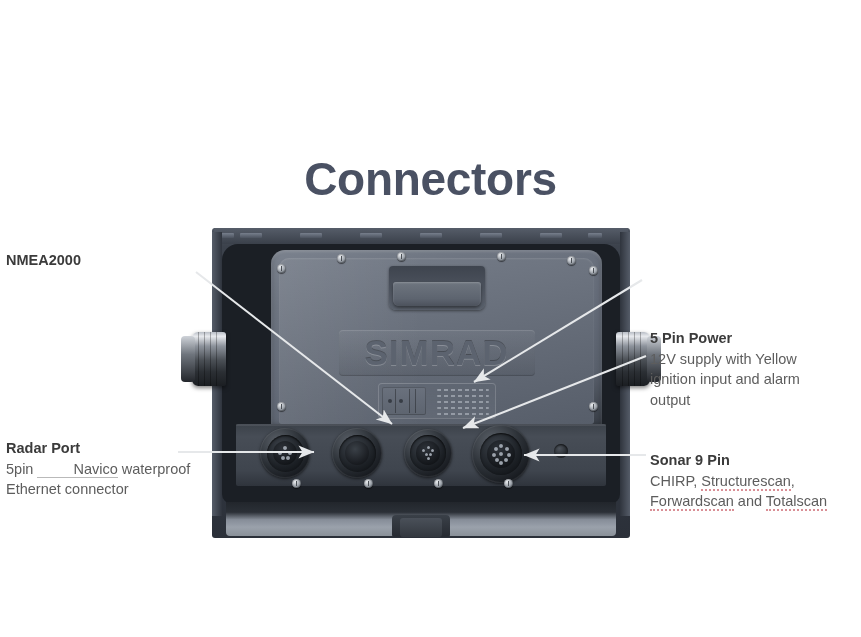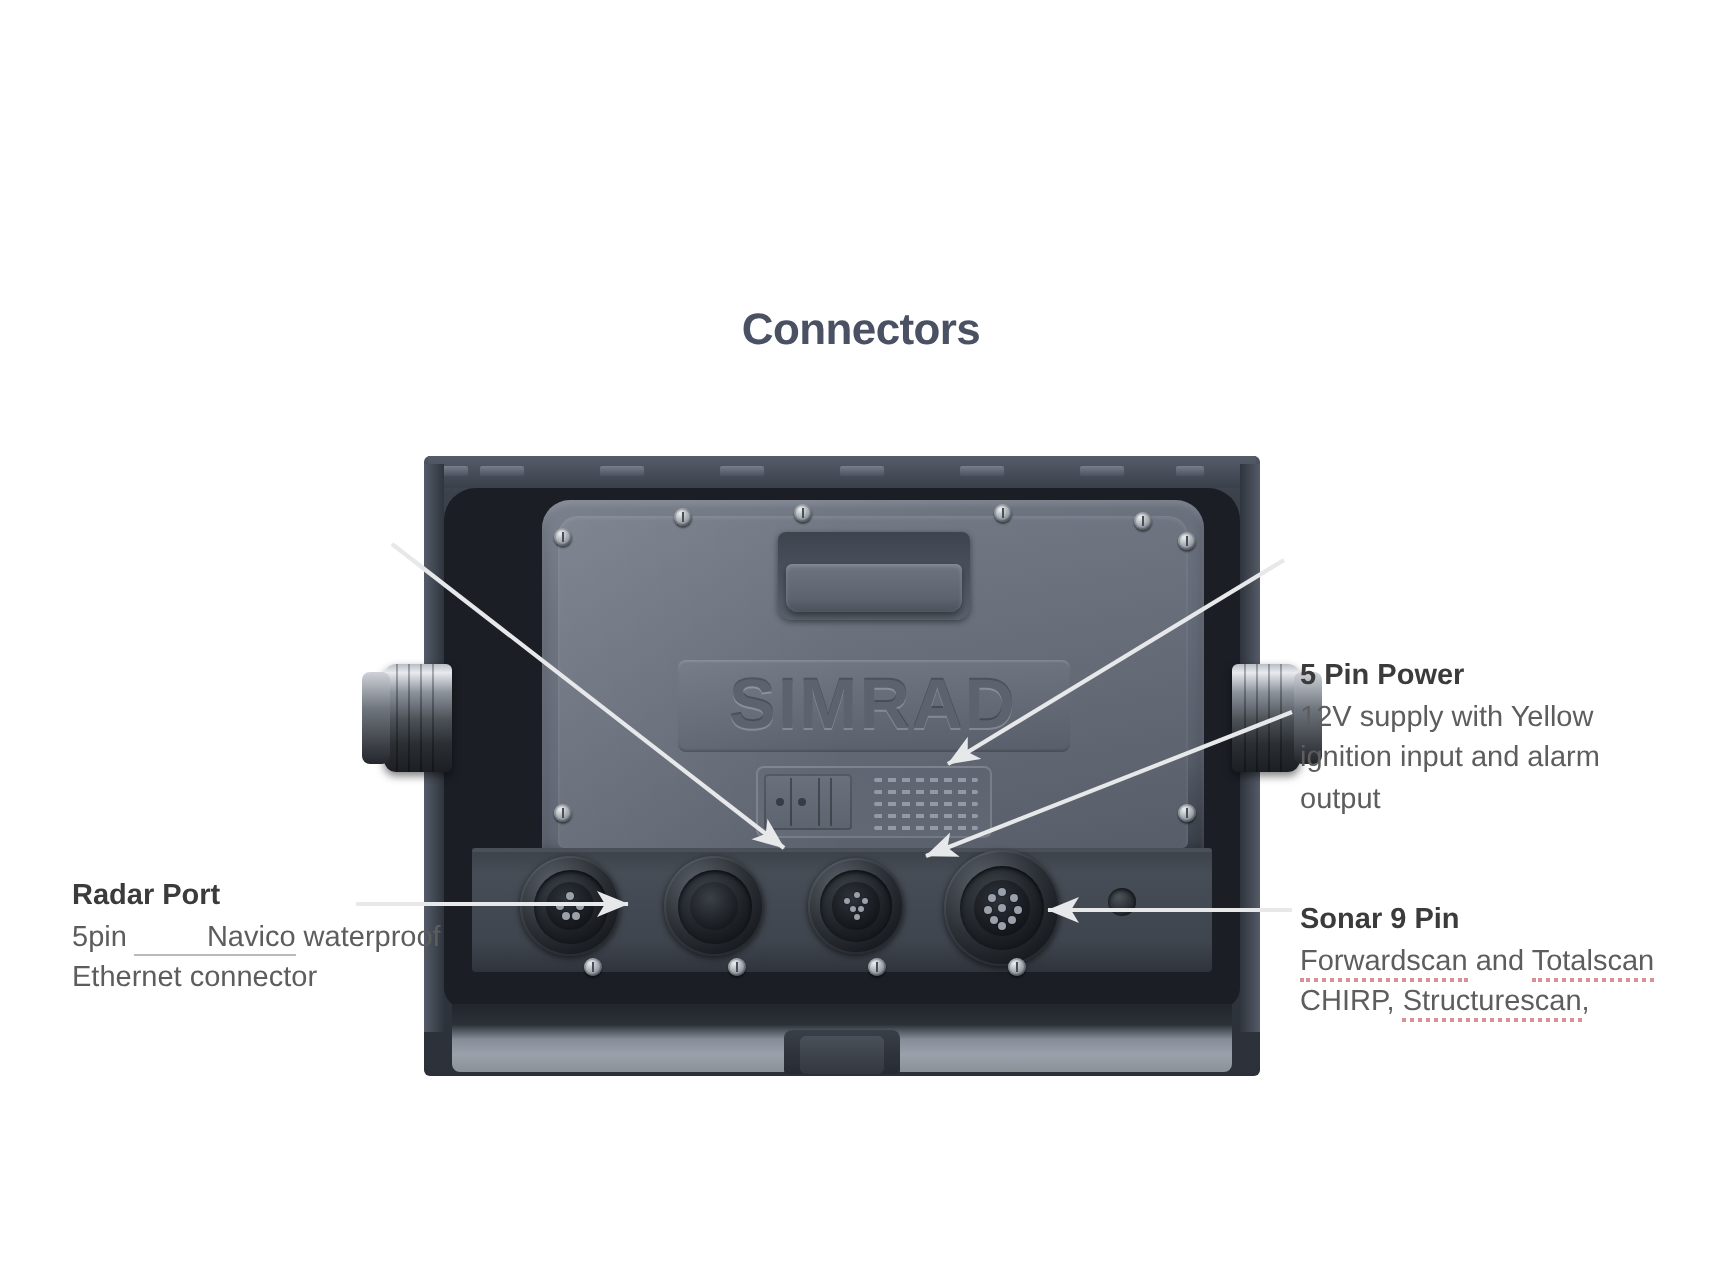--- a/index.html
+++ b/index.html
@@ -11,35 +11,35 @@
     position: relative;
   }
 
   #stage { position: absolute; inset: 0; }
 
   
   .title {
     position: absolute;
     left: 0; right: 0; top: 152px;
     text-align: center;
-    font-size: 22px;
+    font-size: 46px;
     font-weight: bold;
     color: #4a5163;
     letter-spacing: -0.3px;
   }
 
   
   .label { position: absolute; font-size: 14.5px; line-height: 20.5px; color: #5d5d5d; }
   .label .hd { font-weight: bold; color: #3b3b3b; display: block; }
   .label .ln { display: block; white-space: nowrap; }
   .sp { border-bottom: 2px dotted #d98f96; padding-bottom: 0px; }
   .sp-gray { border-bottom: 1px solid #b9b9b9; padding-left: 36px; }
 
   #lbl-nmea  { left: 6px;  top: 250px; }
-  #lbl-radar { left: 6px;  top: 438px; margin-left: 30px; }
+  #lbl-radar { left: 6px;  top: 438px; }
   #lbl-sd    { left: 650px; top: 266px; }
   #lbl-power { left: 650px; top: 328px; }
   #lbl-sonar { left: 650px; top: 450px; }
 
   
   #arrows { position: absolute; left: 0; top: 0; width: 861px; height: 637px; pointer-events: none; }
 
   
   #device { position: absolute; left: 212px; top: 228px; width: 418px; height: 310px; }
 
@@ -384,35 +384,36 @@
     <line x1="178" y1="452" x2="314" y2="452" stroke="#e6e8ea" stroke-width="2.1" marker-end="url(#ah)"></line>
 
     <line x1="642" y1="280" x2="474" y2="382" stroke="#e6e8ea" stroke-width="2.1" marker-end="url(#ah)"></line>
 
     <line x1="646" y1="356" x2="463" y2="428" stroke="#e6e8ea" stroke-width="2.1" marker-end="url(#ah)"></line>
 
     <line x1="646" y1="455" x2="524" y2="455" stroke="#e6e8ea" stroke-width="2.1" marker-end="url(#ah)"></line>
   </svg>
 
   <div class="label" id="lbl-nmea">
+    <span class="hd">NMEA2000</span>
   </div>
 
   <div class="label" id="lbl-radar">
     <span class="hd">Radar Port</span>
     <span class="ln">5pin <span class="sp-gray">Navico</span> waterproof</span>
     <span class="ln">Ethernet connector</span>
   </div>
 
 
   <div class="label" id="lbl-power">
     <span class="hd">5 Pin Power</span>
     <span class="ln">12V supply with Yellow</span>
     <span class="ln">ignition input and alarm</span>
     <span class="ln">output</span>
   </div>
 
   <div class="label" id="lbl-sonar">
     <span class="hd">Sonar 9 Pin</span>
+    <span class="ln">CHIRP, <span class="sp">Structurescan</span>,</span>
     <span class="ln"><span class="sp">Forwardscan</span> and <span class="sp">Totalscan</span></span>
-    <span class="ln">CHIRP, <span class="sp">Structurescan</span>,</span>
   </div>
 
 </div>
 
 </body></html>

